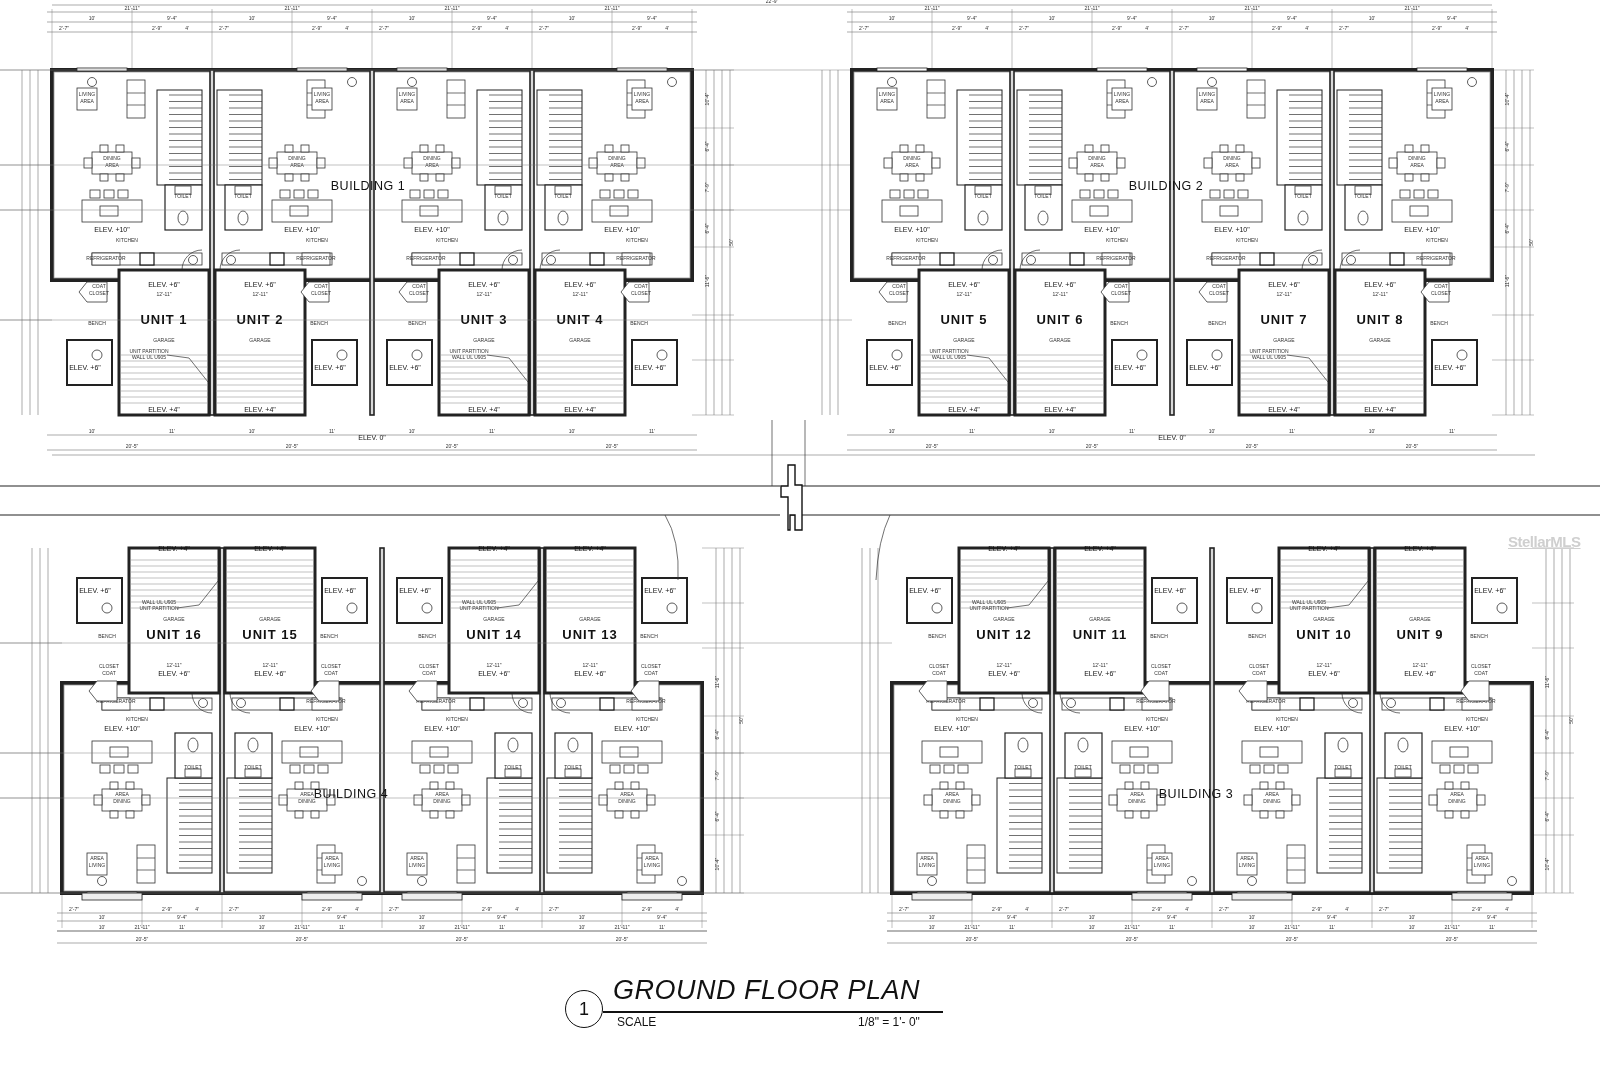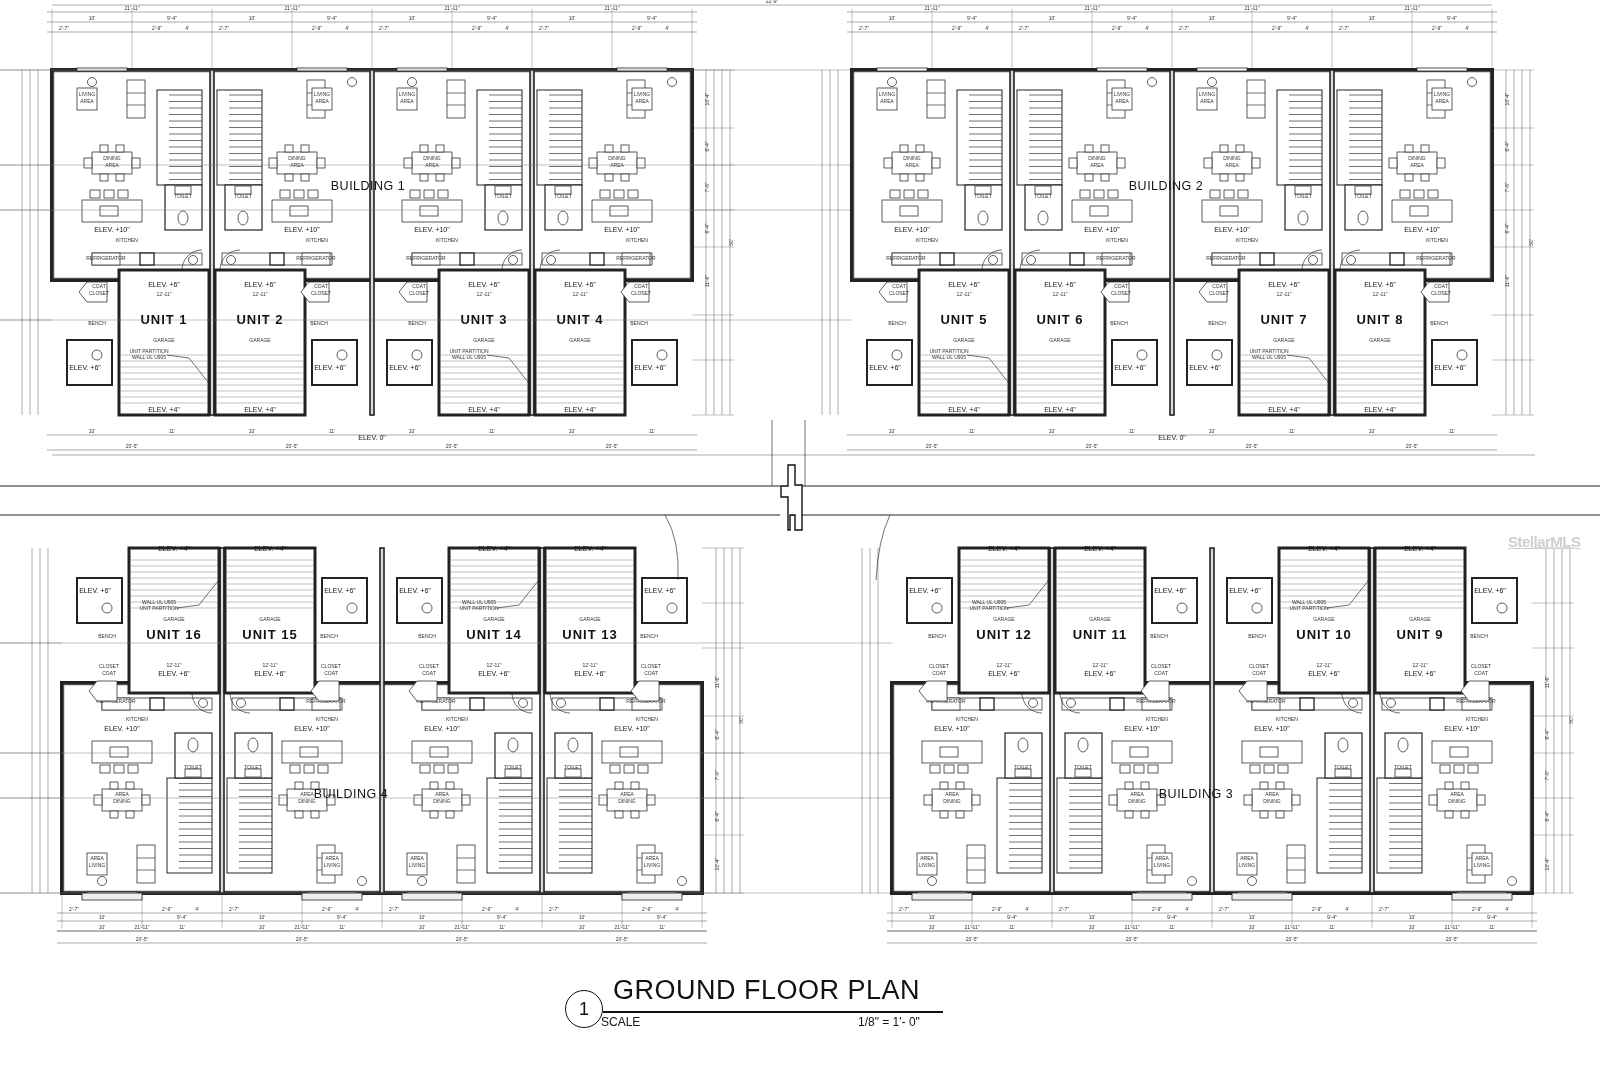--- a/index.html
+++ b/index.html
@@ -13,23 +13,23 @@
   .fur { fill:#fff; stroke:#333; stroke-width:0.8; }
   .lbl { font-family:"Liberation Sans", sans-serif; fill:#111; }
   .unit-lbl { font-size:13px; font-weight:bold; letter-spacing:1px; }
   .bld-lbl { font-size:12.5px; letter-spacing:0.5px; }
   .tiny { font-size:5px; fill:#333; }
   .elev { font-size:7px; }
   #title-block { position:absolute; left:565px; top:975px; width:380px; height:70px; }
   #title-num { position:absolute; left:0; top:15px; width:36px; height:36px; border:1.5px solid #111;
                border-radius:50%; display:flex; align-items:center; justify-content:center;
                font-size:18px; background:#fff; }
-  #title-text { position:absolute; left:48px; top:0; font-size:27px; letter-spacing:0.5px; white-space:nowrap; }
+  #title-text { position:absolute; left:48px; top:0; font-size:27px; letter-spacing:0.5px; white-space:nowrap;font-style:italic; }
   #title-rule { position:absolute; left:38px; top:36px; width:340px; height:1.5px; background:#111; }
-  #scale-lbl { position:absolute; left:36px; top:40px; font-size:12px; }
+  #scale-lbl { position:absolute; left:52px; top:40px; font-size:12px; }
   #scale-val { position:absolute; left:293px; top:40px; font-size:12px; white-space:nowrap; }
   #watermark { position:absolute; left:1508px; top:533px; font-size:15px; color:#cfcfcf; letter-spacing:-0.5px;
                font-weight:bold;text-decoration:underline; }
 </style>
 </head>
 <body>
 
 <svg id="plan" viewBox="0 0 1600 1069" xmlns="http://www.w3.org/2000/svg">
     <g>
       <line x1="47" y1="12" x2="697" y2="12" class="dim"></line>

